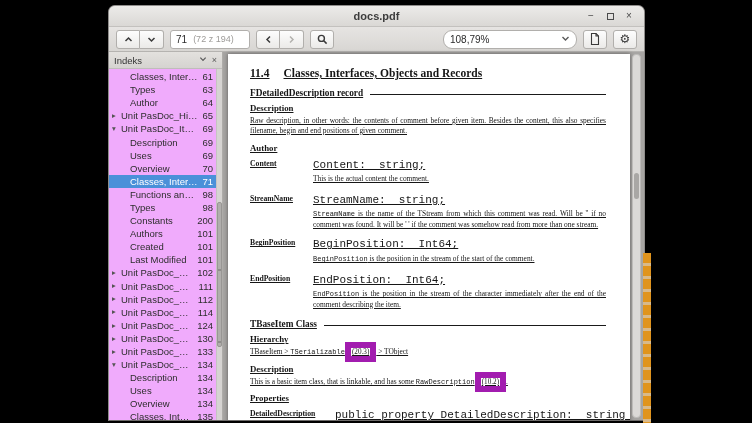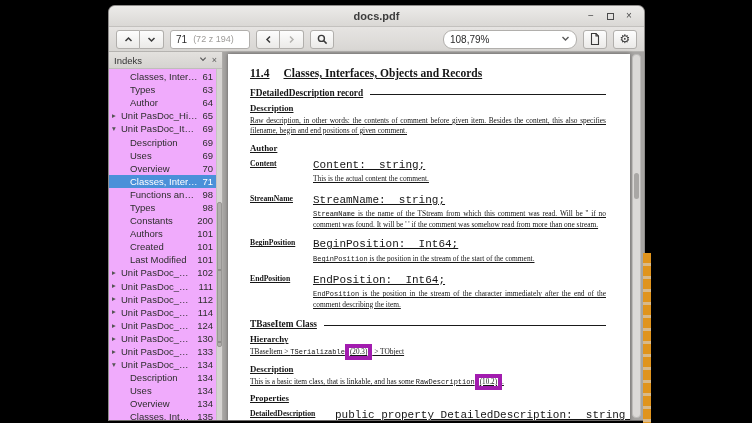--- a/index.html
+++ b/index.html
@@ -77,21 +77,21 @@
   
   .doc-h1 { font-size:11.5px; font-weight:bold; margin-bottom:9px; }
   .doc-h1 .no { margin-right:14px; }
   .rulehead { display:flex; align-items:center; font-size:9.3px; font-weight:bold; margin-bottom:5px; }
   .rulehead .rline { flex:1; border-top:1px solid #1a1a1a; margin-left:7px; margin-top:2px; }
   .doc-h3 { font-size:8.8px; font-weight:bold; margin-bottom:3px; margin-top:7px; }
   .doc p { font-size:7.4px; line-height:1.32; text-align:justify; margin-bottom:3px; }
   .code { font-family:"Liberation Mono", "DejaVu Sans Mono", monospace; font-size:7px; white-space:pre; }
   .codeline { font-family:"Liberation Mono", "DejaVu Sans Mono", monospace; font-size:11px;
               white-space:pre; line-height:1.35; }
-  .linkbox { border:4px solid #a21caf; padding:0 1px; font-size:7.2px; }
+  .linkbox { border:6px solid #a21caf; padding:0 1px; font-size:7.2px; }
   .frow { display:flex; margin-bottom:5px; }
   .fterm { width:63px; flex:0 0 63px; font-weight:bold; font-size:7.7px; padding-top:1px; }
   .fterm.wide { width:85px; flex:0 0 85px; }
   .fbody { flex:1; min-width:0; }
   .fbody .sig { margin-bottom:2px; }
   .fbody p { margin-bottom:3px; }
 </style>
 </head>
 <body>
 

